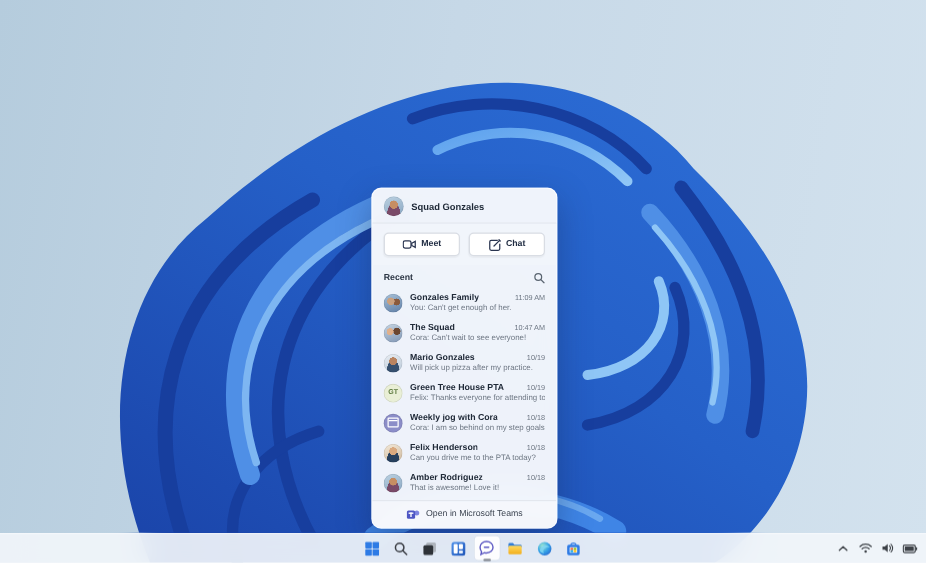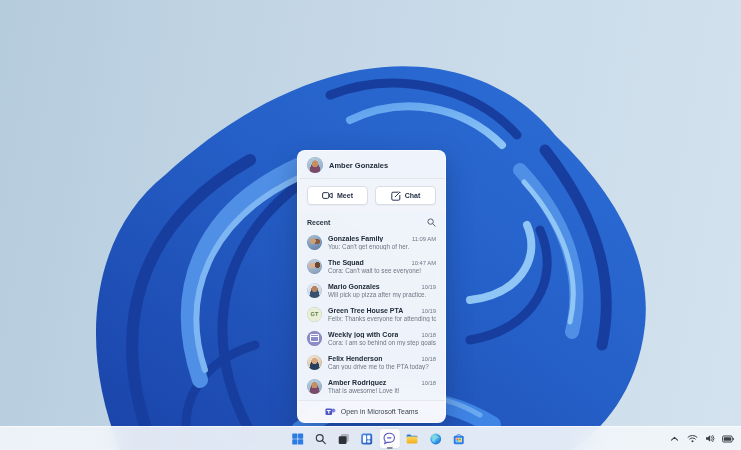--- a/index.html
+++ b/index.html
@@ -114,21 +114,21 @@
       <path d="M300,430 C352,392 432,388 492,425" stroke="#3f85e6" stroke-width="18"></path>
       <path d="M305,420 C355,388 430,385 480,415" stroke="#6aa8f0" stroke-width="5"></path>
     </g>
   </svg>
 </div>
 
 <div class="flyout">
 
   <div class="fly-header">
     <div class="avatar sz16 av-w"></div>
-    <span class="header-name">Amber Gonzales</span>
+    <span class="header-name">Squad Gonzales</span>
   </div>
   <div class="divider"></div>
 
   <div class="fly-actions">
     <div class="action-btn">
       <svg width="11" height="9" viewBox="0 0 11 9">
           <g fill="none" stroke="#2a3550" stroke-width="1">
             <rect x="0.6" y="1.6" width="6.2" height="5.8" rx="1.4"></rect>
             <path d="M7.4,3.6 L10.2,2.1 V6.9 L7.4,5.4 Z"></path>
           </g>

